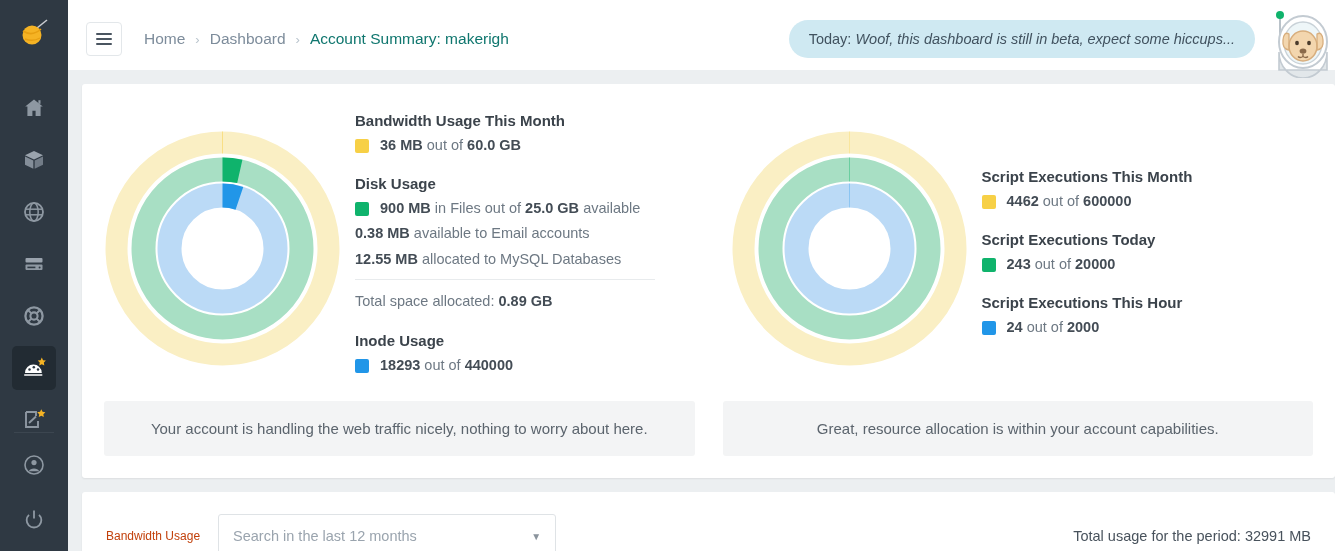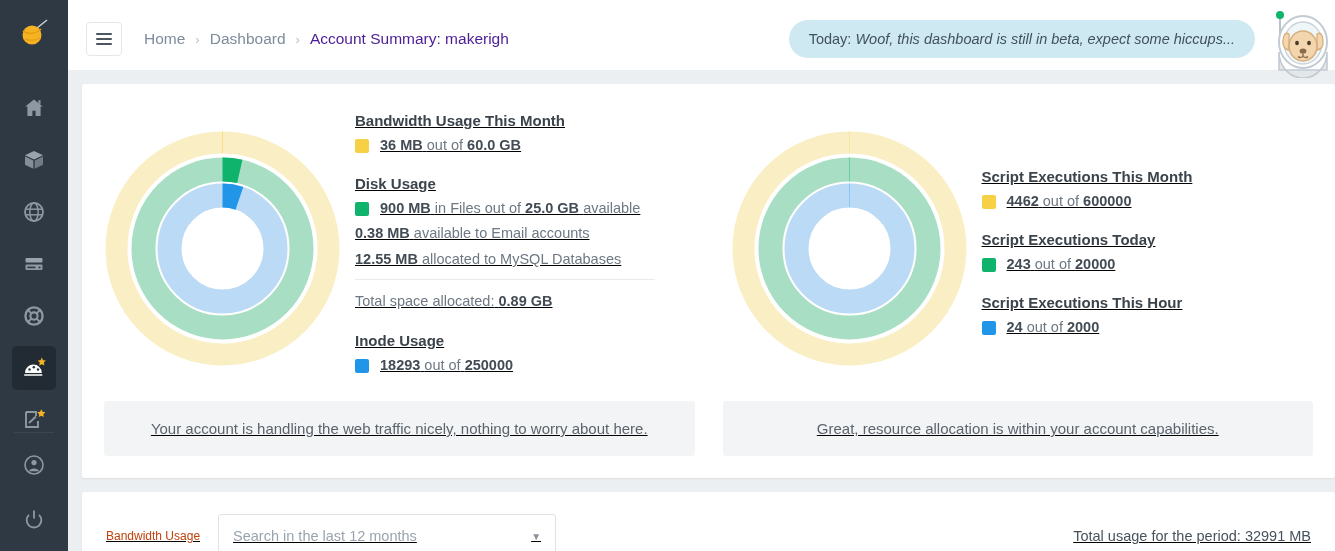--- a/index.html
+++ b/index.html
@@ -47,37 +47,37 @@
   .hamburger {
     width: 36px; height: 34px; border: 1px solid #e3e7ea; border-radius: 4px;
     background: #fff; display: flex; flex-direction: column;
     align-items: center; justify-content: center; gap: 3px; cursor: pointer;
   }
   .hamburger span { display:block; width: 16px; height: 2px; background: #4a5560; border-radius: 1px; }
   .breadcrumb { display: flex; align-items: center; margin-left: 22px; gap: 10px;
                 font-size: 15.5px; color: #8796a5; white-space: nowrap; }
   .crumb-link { color: #7d8c9b; cursor: pointer; }
   .crumb-sep { color: #b9c4cd; font-size: 13px; }
-  .crumb-current { color: #4c1d95; }
+  .crumb-current { color: #0f766e; }
 
   .header-right { margin-left: auto; display: flex; align-items: center; padding-right: 0; }
   .bubble {
     background: #cfe9f2; color: #41525f; border-radius: 22px;
     padding: 11px 20px; font-size: 14.5px; max-width: 470px;
     white-space: nowrap; overflow: hidden; text-overflow: ellipsis;
   }
   .bubble .who { font-style: normal; }
   .bubble .msg { font-style: italic; }
   .avatar { width: 72px; height: 72px; margin-left: 8px; margin-right: 0; position: relative; top: 3px; }
 
   
   .content { flex: 1; overflow: hidden; padding: 14px 0 0 0; }
   .card {
     background: #fff; margin: 0 0 14px 14px; margin-right: 0;
-    border-radius: 3px; box-shadow: 0 1px 2px rgba(0,0,0,.07); text-decoration: underline;
+    border-radius: 3px; box-shadow: 0 1px 2px rgba(0,0,0,.07);
   }
   .card-top { display: flex; padding: 22px 0 20px 0; }
   .col-left { width: 50%; display: flex; padding-left: 8px; }
   .col-right { width: 50%; display: flex; padding-left: 8px; }
 
   .donut { width: 265px; min-width: 265px; height: 275px; position: relative; }
   .donut svg { display: block; }
 
   .stats { padding-top: 6px; font-size: 14.5px; color: #555f6a; }
   .stat-title { font-weight: bold; color: #3b434b; font-size: 15px; margin-bottom: 7px; }
@@ -315,21 +315,21 @@
 
               <div class="gap"></div>
 
               <div class="stat-title">Inode Usage</div>
               <div class="stat-line">
                 <span class="swatch" style="background:#2196E8"></span>
                 <span class="b">18293</span>
                 <span>&nbsp;</span>
                 <span class="muted">out of</span>
                 <span>&nbsp;</span>
-                <span class="b">250000</span>
+                <span class="b">440000</span>
               </div>
             </div>
           </div>
 
           <div class="col-right">
             <div class="donut">
               <svg width="265" height="275" viewBox="0 0 265 275">
                 <g transform="translate(132.5,142.5)">
                   <circle r="106" fill="none" stroke="#FAEFC4" stroke-width="22"></circle>
                   <path d="M 0 -106 A 106 106 0 0 1 0.3 -106" fill="none" stroke="#F7D046" stroke-width="22"></path>

